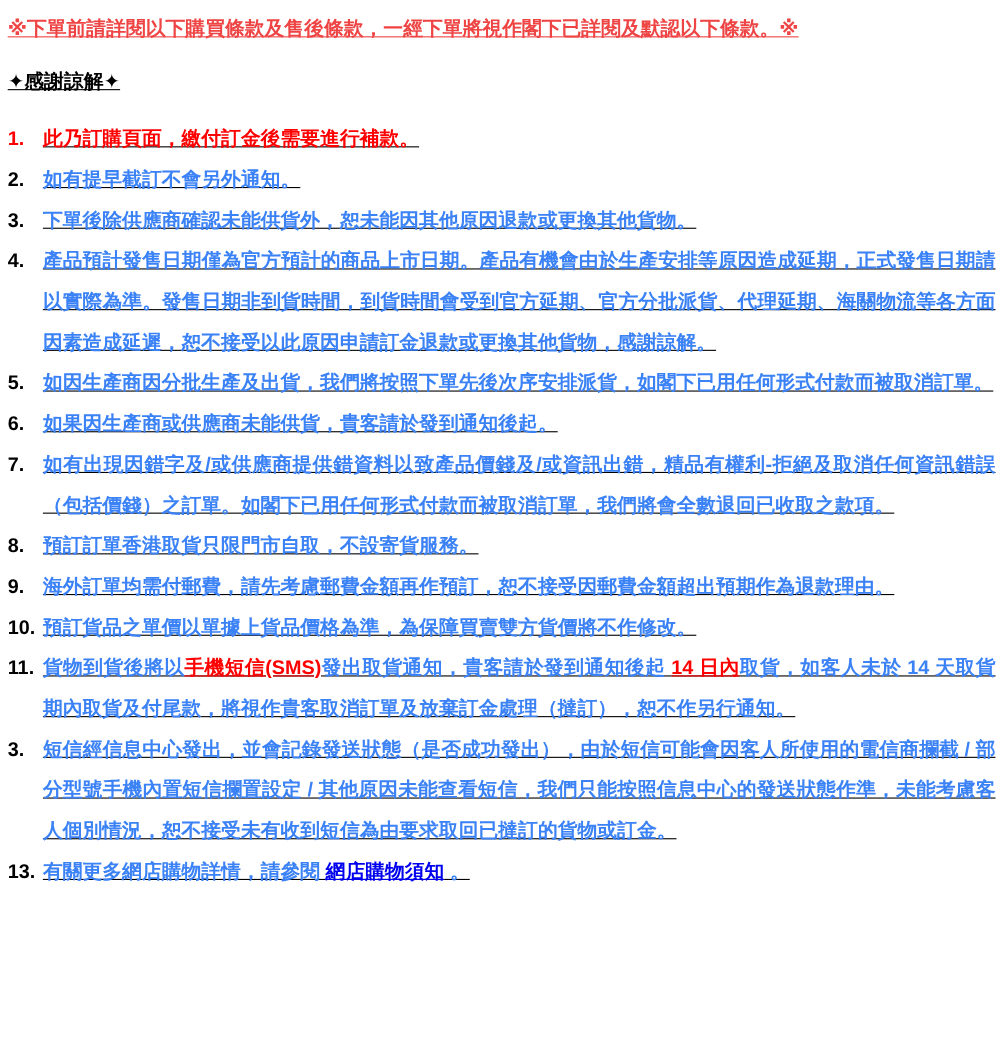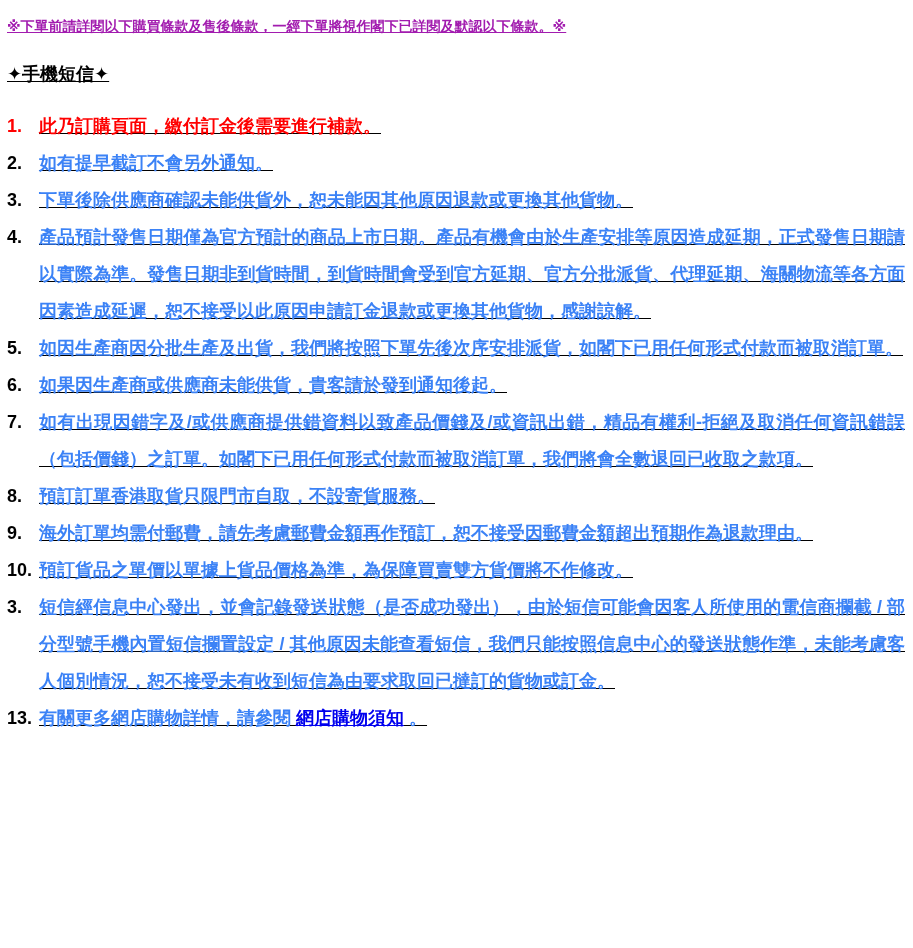--- a/index.html
+++ b/index.html
@@ -11,23 +11,23 @@
     width: 913px;
     font-family: "Liberation Sans", "DejaVu Sans", sans-serif;
     font-weight: bold;
     color: #000000;
     font-size: 18px;
   }
   .page {
     padding: 10px 8px 10px 7px;
   }
   .doc-title {
-    color: #a21caf;
+    color: #ef4444;
     text-decoration: underline;
-    font-size: 14px;
+    font-size: 18px;
     line-height: 24px;
     margin: 4px 0 0 0;
   }
   .section-title {
     color: #000000;
     text-decoration: underline;
     font-size: 18px;
     line-height: 24px;
     margin: 24px 0 0 0;
   }
@@ -66,21 +66,21 @@
     text-decoration: underline;
     cursor: pointer;
   }
 </style>
 </head>
 <body>
 
 <div class="page">
   <div class="doc-title">※下單前請詳閱以下購買條款及售後條款，一經下單將視作閣下已詳閱及默認以下條款。※</div>
 
-  <div class="section-title">✦手機短信✦</div>
+  <div class="section-title">✦感謝諒解✦</div>
 
   <div class="terms">
       <div class="term">
         <span class="term-num red">1.</span>
         <span class="term-body"><span class="seg-red">此乃訂購頁面，繳付訂金後需要進行補款。</span></span>
       </div>
       <div class="term">
         <span class="term-num">2.</span>
         <span class="term-body"><span class="seg-normal">如有提早截訂不會另外通知。</span></span>
       </div>
@@ -110,20 +110,24 @@
       </div>
       <div class="term">
         <span class="term-num">9.</span>
         <span class="term-body"><span class="seg-normal">海外訂單均需付郵費，請先考慮郵費金額再作預訂，恕不接受因郵費金額超出預期作為退款理由。</span></span>
       </div>
       <div class="term">
         <span class="term-num">10.</span>
         <span class="term-body"><span class="seg-normal">預訂貨品之單價以單據上貨品價格為準，為保障買賣雙方貨價將不作修改。</span></span>
       </div>
       <div class="term">
+        <span class="term-num">11.</span>
+        <span class="term-body"><span class="seg-normal">貨物到貨後將以</span><span class="seg-red-underline">手機短信(SMS)</span><span class="seg-normal">發出取貨通知，貴客請於發到通知後起 </span><span class="seg-red-underline">14 日內</span><span class="seg-normal">取貨，如客人未於 14 天取貨期內取貨及付尾款，將視作貴客取消訂單及放棄訂金處理（撻訂），恕不作另行通知。</span></span>
+      </div>
+      <div class="term">
         <span class="term-num">3.</span>
         <span class="term-body"><span class="seg-normal">短信經信息中心發出，並會記錄發送狀態（是否成功發出），由於短信可能會因客人所使用的電信商攔截 / 部分型號手機內置短信攔置設定 / 其他原因未能查看短信，我們只能按照信息中心的發送狀態作準，未能考慮客人個別情況，恕不接受未有收到短信為由要求取回已撻訂的貨物或訂金。</span></span>
       </div>
       <div class="term">
         <span class="term-num">13.</span>
         <span class="term-body"><span class="seg-normal">有關更多網店購物詳情，請參閱 </span><span class="seg-link">網店購物須知</span><span class="seg-normal"> 。</span></span>
       </div>
     </div>
 </div>
 

